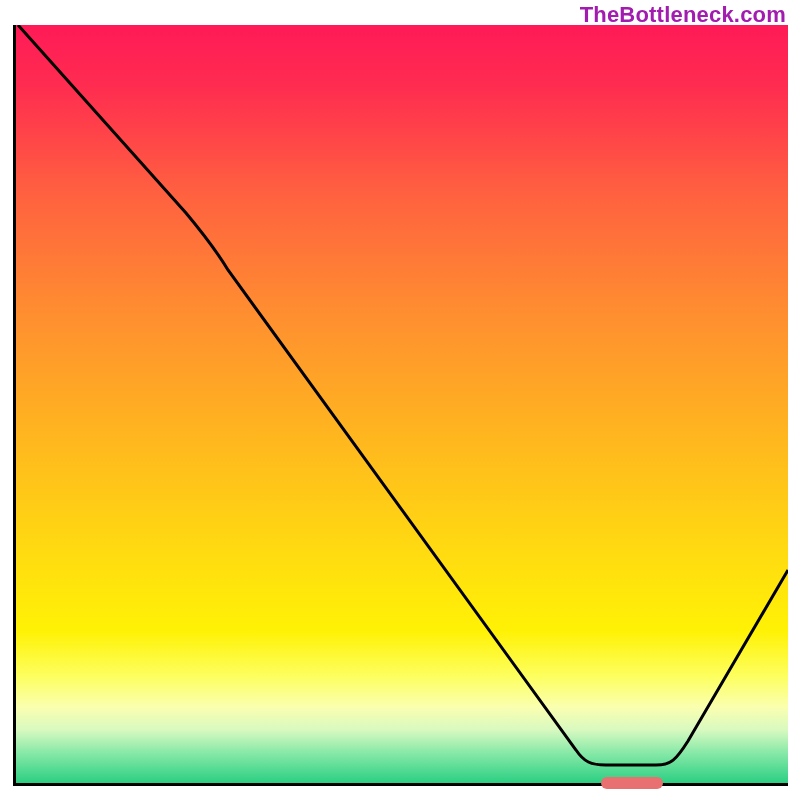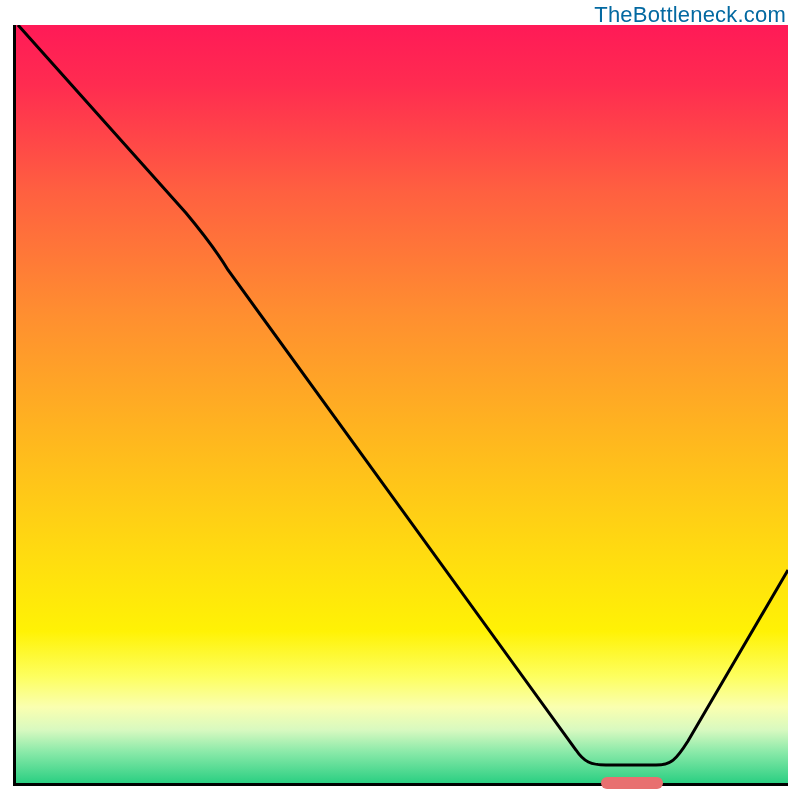--- a/index.html
+++ b/index.html
@@ -12,23 +12,23 @@
   }
   .container {
     position: relative;
     width: 800px;
     height: 800px;
   }
   .watermark {
     position: absolute;
     top: 2px;
     right: 14px;
-    color: #0369a1;
+    color: #a21caf;
     font-size: 22px;
-    font-weight: 400;
+    font-weight: 700;
     letter-spacing: 0.2px;
   }
   .plot {
     position: absolute;
     left: 13px;
     top: 25px;
     width: 775px;
     height: 761px;
     border-left: 3px solid #000;
     border-bottom: 3px solid #000;

